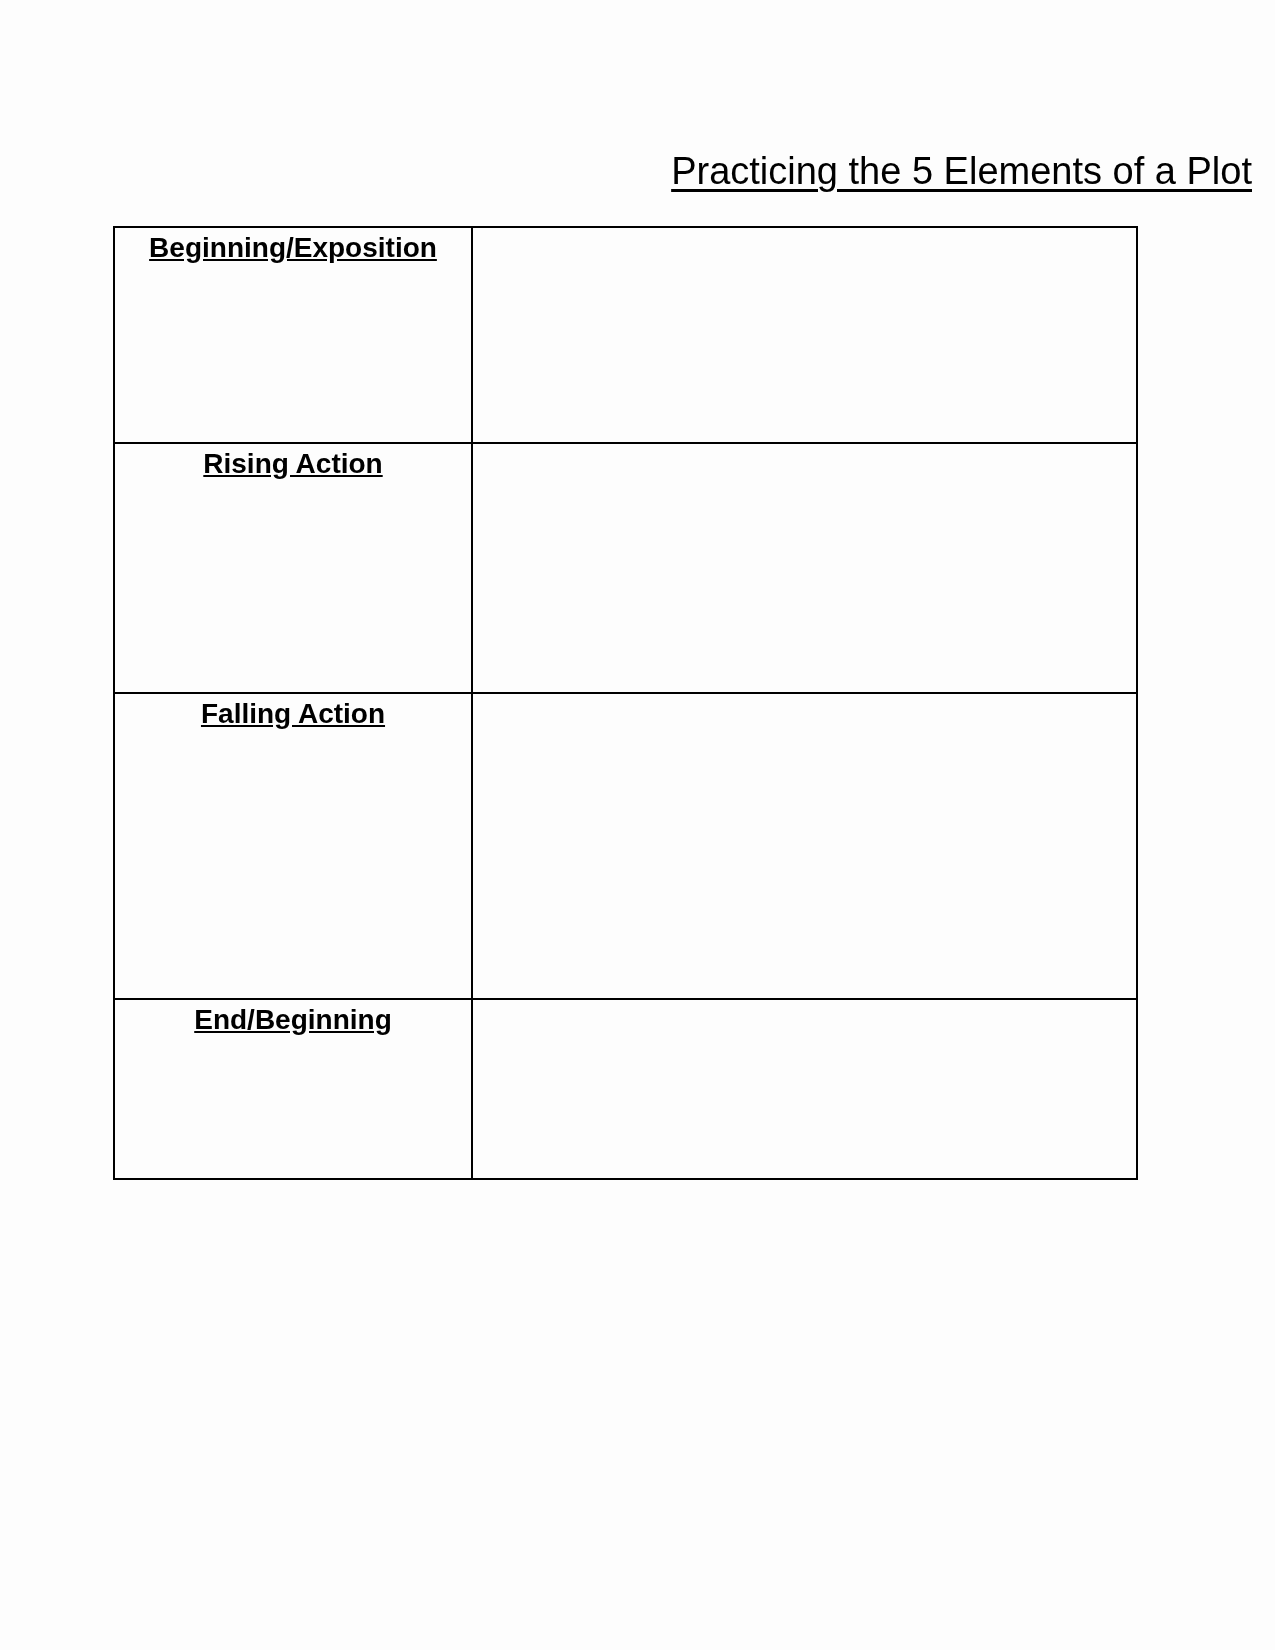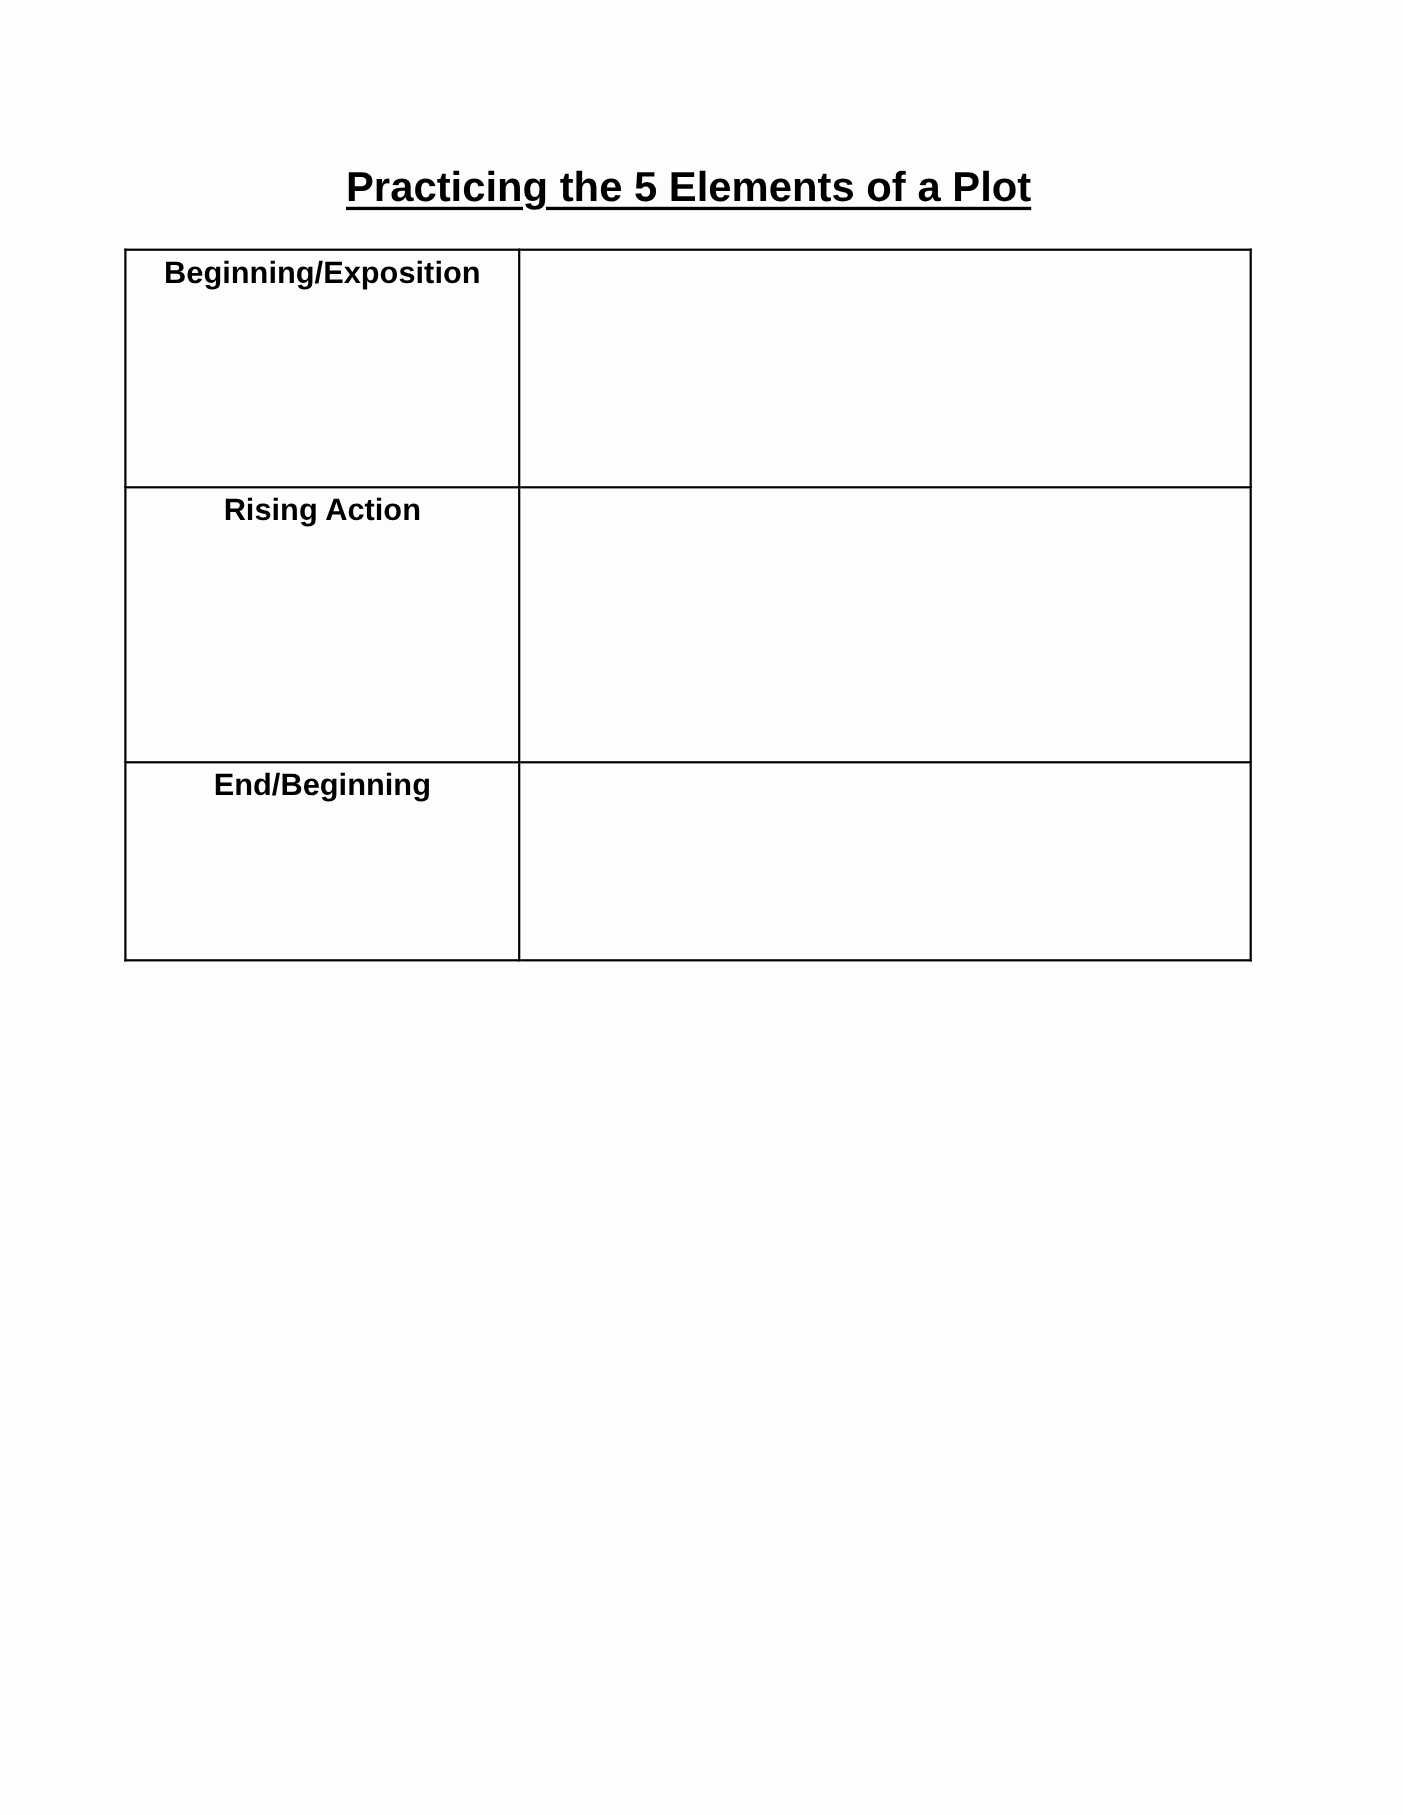--- a/index.html
+++ b/index.html
@@ -1,35 +1,39 @@
 <!DOCTYPE html>
 <html><head>
 <meta charset="utf-8">
 <style>
   html, body { margin: 0; padding: 0; background: #fdfdfd; }
   body { width: 1275px; height: 1650px; position: relative; font-family: "Liberation Sans", sans-serif; color: #000; }
-  .title { position: absolute; left: 0; width: 1252px; top: 150px; text-align: center; font-size: 38px; font-weight: bold; text-decoration: underline; text-decoration-thickness: 3px; text-underline-offset: 5px; }
+  .title { position: absolute; left: 0; width: 1252px; top: 150px; text-align: right; font-size: 38px; font-weight: normal; text-decoration: underline; text-decoration-thickness: 3px; text-underline-offset: 5px; }
   table.plot { position: absolute; left: 113px; top: 226px; width: 1025px; border-collapse: collapse; table-layout: fixed; }
   table.plot td { border: 2px solid #000; vertical-align: top; padding: 0; }
-  td.label { width: 356px; text-align: center; font-weight: bold; font-size: 28px; padding-top: 4px !important; }
+  td.label { width: 356px; text-align: center; font-weight: bold; font-size: 28px; padding-top: 4px !important; text-decoration: underline; }
   td.answer { background: #fdfdfd; }
 </style>
 </head>
 <body>
 
 <div class="title">Practicing the 5 Elements of a Plot</div>
 
 <table class="plot">
   <tbody>
       <tr style="height:216px">
     <td class="label">Beginning/Exposition</td>
     <td class="answer"></td>
   </tr>
   <tr style="height:250px">
     <td class="label">Rising Action</td>
     <td class="answer"></td>
   </tr>
+  <tr style="height:306px">
+    <td class="label">Falling Action</td>
+    <td class="answer"></td>
+  </tr>
   <tr style="height:180px">
     <td class="label">End/Beginning</td>
     <td class="answer"></td>
   </tr>
 </tbody>
   </table>
 
 </body></html>

